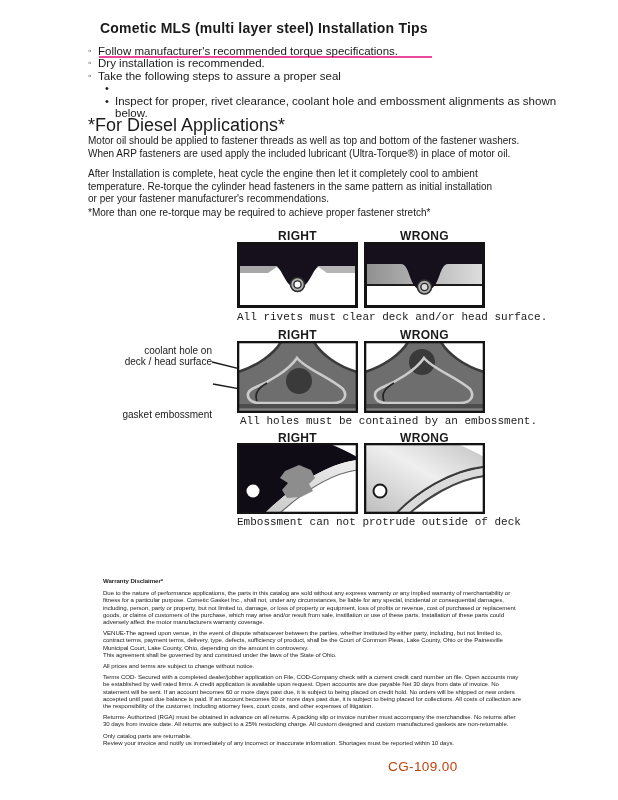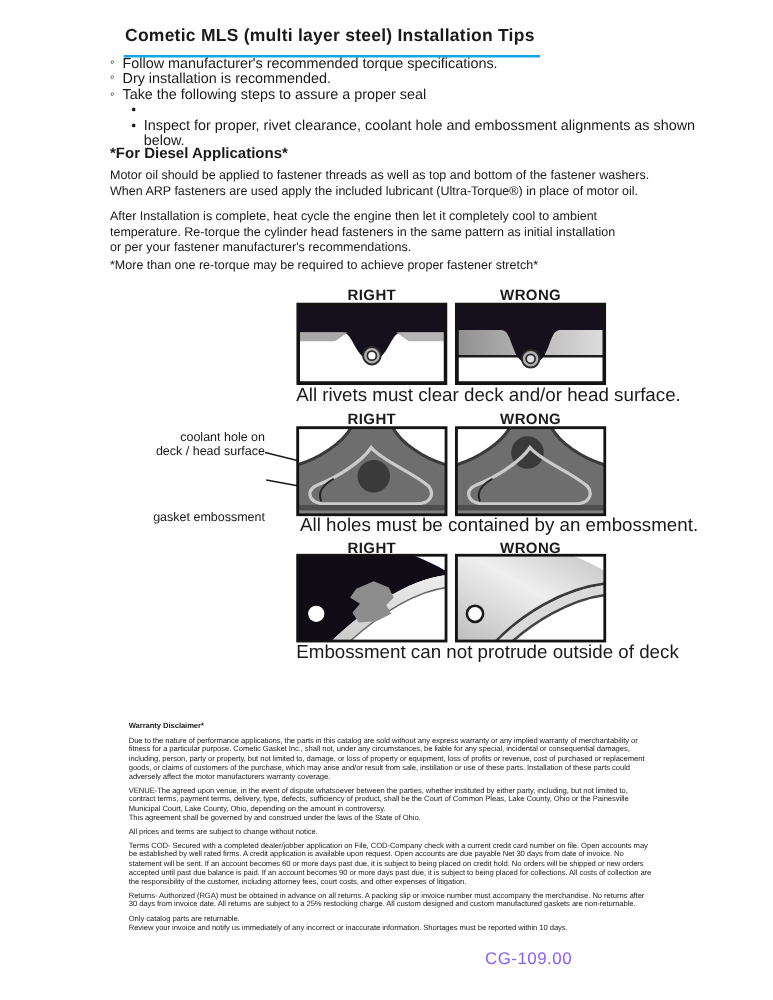--- a/index.html
+++ b/index.html
@@ -3,39 +3,39 @@
 <meta charset="utf-8">
 <style>
   html,body{margin:0;padding:0;background:#ffffff;}
   .page{
     position:relative;width:618px;height:800px;background:#ffffff;
     font-family:"Liberation Sans", sans-serif;color:#1a1a1a;overflow:hidden;
   }
   .title{
     position:absolute;left:99px;top:20px;margin:0;
     font-size:14px;font-weight:bold;letter-spacing:.2px;
-    border-bottom:2px solid #0ea5e9;padding:0 4px 8px 1px;
+    border-bottom:2px solid #ec4899;padding:0 4px 20px 1px;
   }
   .bullets{position:absolute;left:88px;top:45px;font-size:11.5px;line-height:12.4px;width:470px;}
   .bullet{display:flex;}
   .bullet .marker{flex:none;width:10px;font-size:10px;line-height:12.4px;}
   .bullet.sub{margin-left:17px;}
   .bullet.sub .marker{font-size:11px;}
-  .diesel-h{position:absolute;left:88px;top:115px;font-size:12px;font-weight:bold;}
+  .diesel-h{position:absolute;left:88px;top:115px;font-size:18px;font-weight:normal;}
   .para{position:absolute;left:88px;font-size:10px;line-height:12.7px;width:480px;}
   .p1{top:135px;} .p2{top:168px;} .note{top:207px;}
   .fig-h{position:absolute;width:121px;text-align:center;font-size:12px;font-weight:bold;letter-spacing:.3px;}
   .panel{position:absolute;width:121px;line-height:0;}
-  .caption{position:absolute;font-size:15px;line-height:12.6px;}
+  .caption{position:absolute;font-size:11px;line-height:12.6px;font-family:Liberation Mono, monospace;}
   .fig2-label{position:absolute;text-align:right;font-size:10px;line-height:10.8px;}
   .connectors{position:absolute;left:205px;top:355px;pointer-events:none;}
   .legal{position:absolute;left:103px;top:577px;width:418px;font-size:6.1px;line-height:7.2px;letter-spacing:-.05px;color:#222;}
   .legal .lp{margin:0 0 4px 0;white-space:pre-line;}
   .legal .legal-h{font-weight:bold;margin-bottom:5px;}
-  .pagenum{position:absolute;left:388px;top:759px;font-size:13.5px;letter-spacing:.4px;color:#8b5cf6;}
+  .pagenum{position:absolute;left:388px;top:759px;font-size:13.5px;letter-spacing:.4px;color:#c2410c;}
 </style>
 </head>
 <body>
 
 <div class="page">
 
   <h1 class="title">Cometic MLS (multi layer steel) Installation Tips</h1>
 
   <div class="bullets">
     <div class="bullet">

